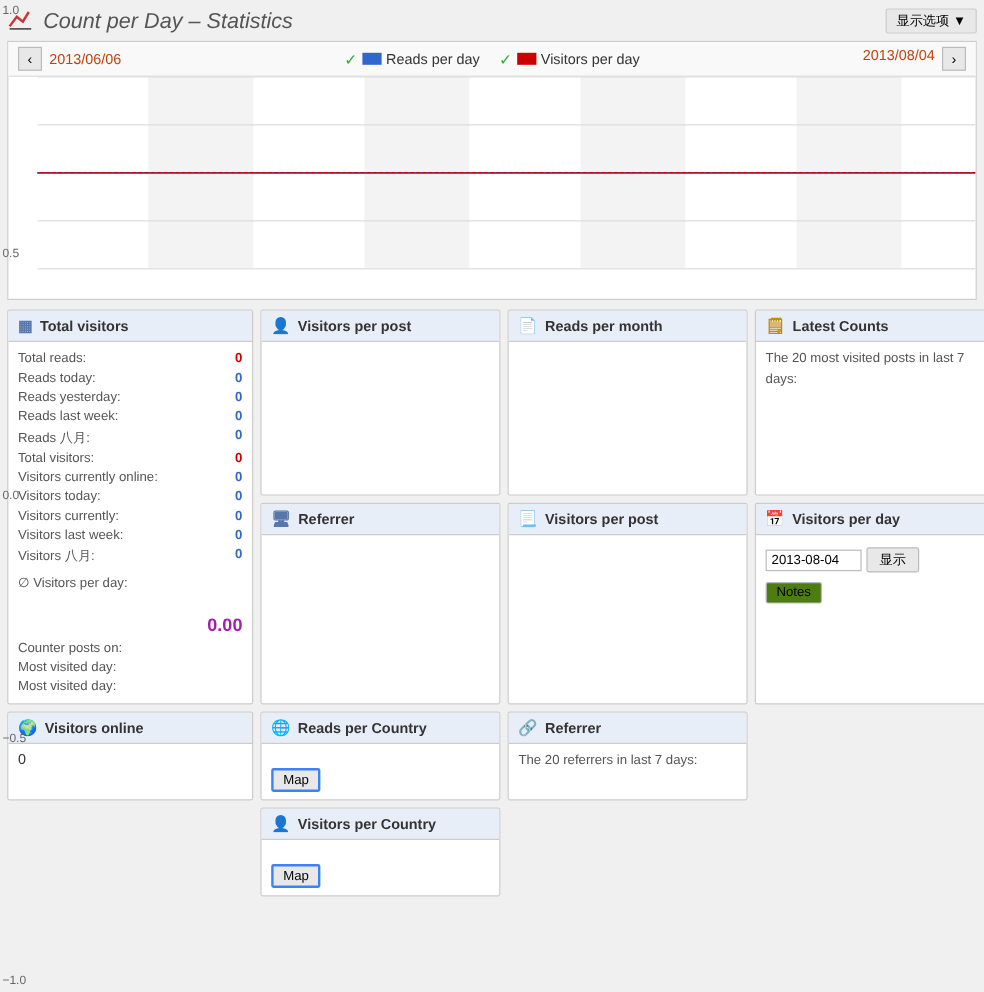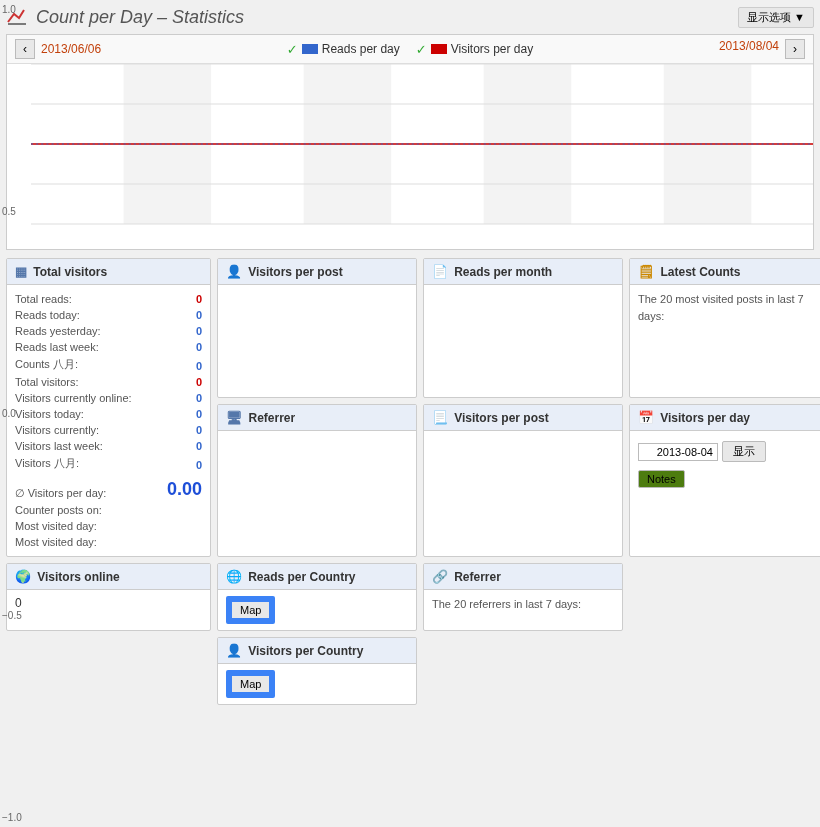--- a/index.html
+++ b/index.html
@@ -141,28 +141,28 @@
     }
 
     
     .total-visitors-widget {
       grid-column: 1;
       grid-row: 1 / 3;
     }
     .stat-row {
       display: flex;
       justify-content: space-between;
-      align-items: flex-end;
+      align-items: flex-start;
       padding: 2px 0;
       font-size: 11px;
       color: #555;
     }
     .stat-val-red { color: #cc0000; font-weight: bold; }
     .stat-val-blue { color: #3366cc; font-weight: bold; }
-    .stat-val-big { color: #1d4ed8; font-size: 18px; font-weight: bold; }
+    .stat-val-big { color: #a21caf; font-size: 15px; font-weight: bold; margin-top: 34px; }
 
     
     .visitors-online-widget {
       grid-column: 1;
       grid-row: 3;
     }
 
     
     .visitors-month-widget {
       grid-column: 2;
@@ -204,34 +204,33 @@
       grid-row: 3;
     }
     
     .visitors-country-widget {
       grid-column: 2;
       grid-row: 4;
     }
 
     .widget-map-btn {
       background: #e8e8e8;
-      border: 6px solid #3b82f6;
+      border: 2px solid #3b82f6;
       padding: 2px 8px;
       cursor: pointer;
       font-size: 11px;
-      margin-top: 0;
+      margin-top: 14px;
       border-radius: 2px;
     }
 
     .date-input {
       border: 1px solid #bbb;
       padding: 2px 4px;
       font-size: 11px;
       width: 80px;
-      text-align: right;
     }
     .display-btn {
       background: #e8e8e8;
       border: 1px solid #bbb;
       padding: 2px 10px;
       cursor: pointer;
       font-size: 11px;
       border-radius: 2px;
     }
     .notes-btn {
@@ -362,21 +361,21 @@
         </div>
         <div class="stat-row">
           <span>Reads yesterday:</span>
           <span class="stat-val-blue">0</span>
         </div>
         <div class="stat-row">
           <span>Reads last week:</span>
           <span class="stat-val-blue">0</span>
         </div>
         <div class="stat-row">
-          <span>Counts 八月:</span>
+          <span>Reads 八月:</span>
           <span class="stat-val-blue">0</span>
         </div>
         <div class="stat-row">
           <span>Total visitors:</span>
           <span class="stat-val-red">0</span>
         </div>
         <div class="stat-row">
           <span>Visitors currently online:</span>
           <span class="stat-val-blue">0</span>
         </div>

